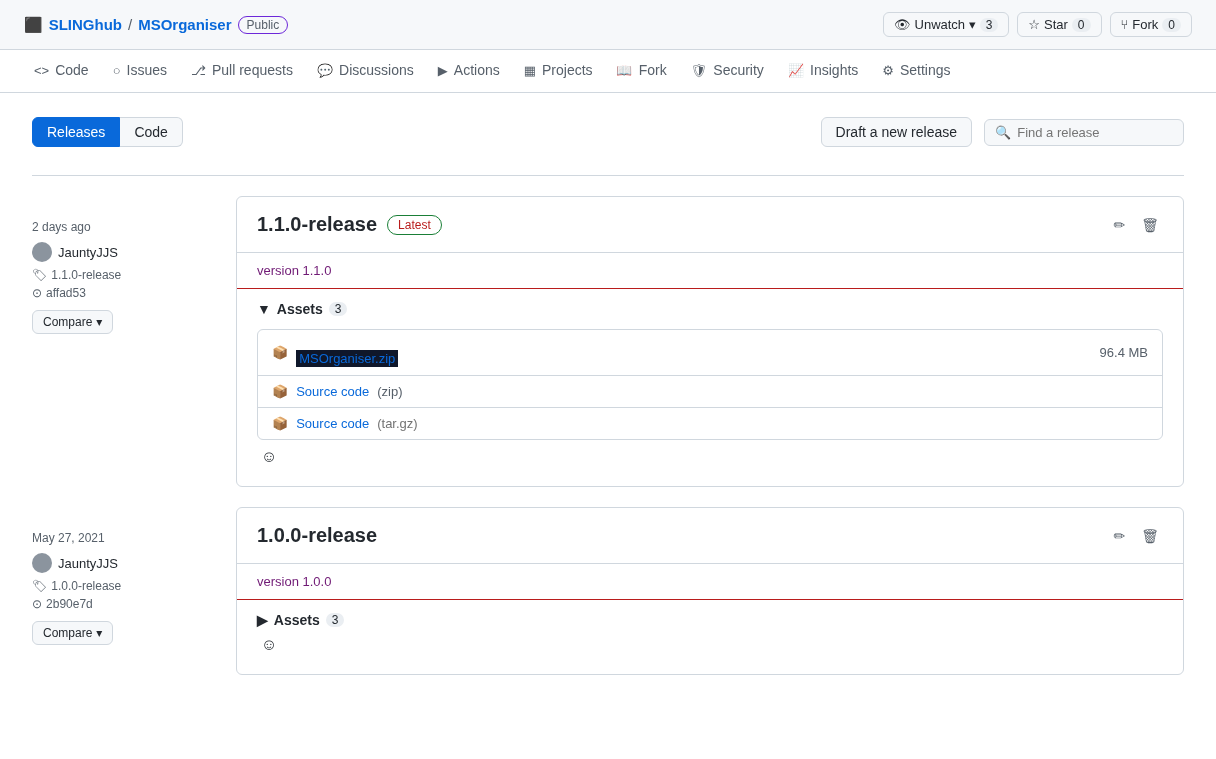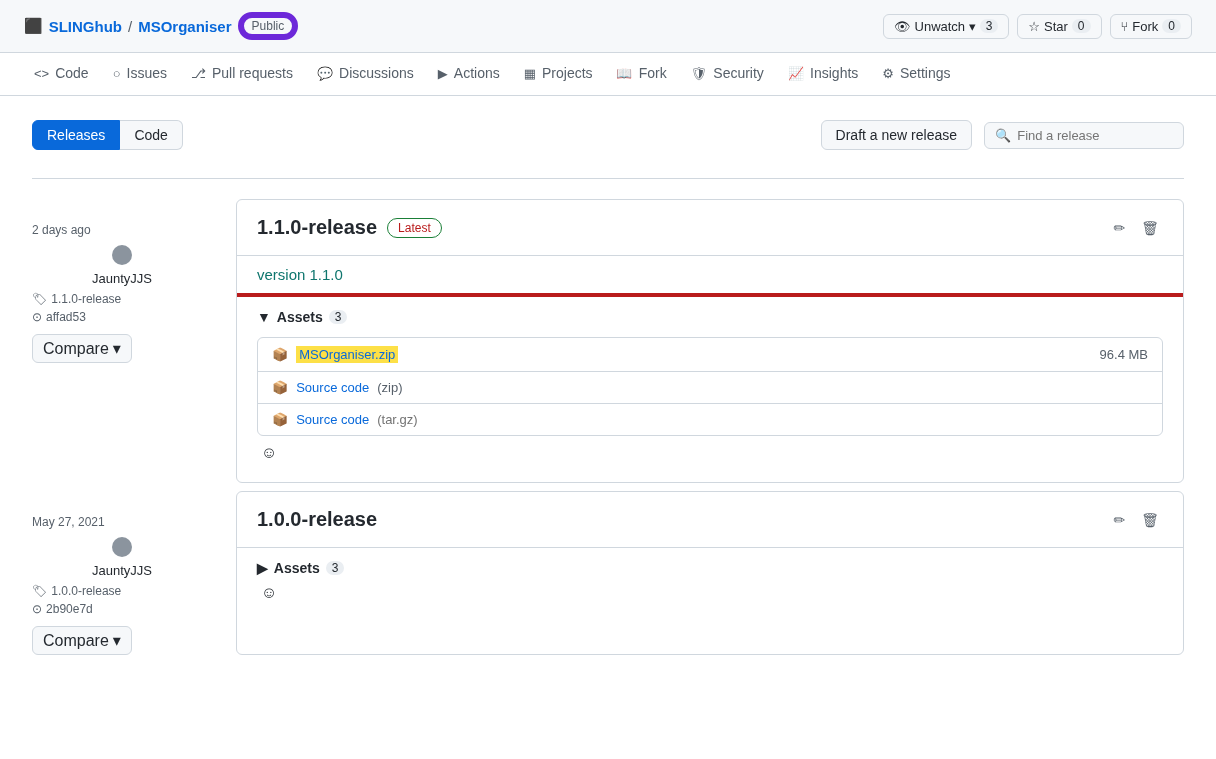--- a/index.html
+++ b/index.html
@@ -8,21 +8,21 @@
     
     .top-header {
       display: flex; align-items: center; justify-content: space-between;
       padding: 12px 24px; background: #f6f8fa; border-bottom: 1px solid #d0d7de;
     }
     .repo-title { display: flex; align-items: center; gap: 6px; font-size: 15px; }
     .repo-title .org { color: #0969da; font-weight: 700; cursor: pointer; }
     .repo-title .sep { color: #57606a; }
     .repo-title .repo { color: #0969da; font-weight: 600; cursor: pointer; }
     .public-badge {
-      border: 6px solid #6d28d9; color: #57606a; border-radius: 20px;
+      border: 1px solid #6d28d9; color: #57606a; border-radius: 20px;
       padding: 1px 8px; font-size: 12px; font-weight: 500;
     }
     .top-actions { display: flex; gap: 8px; }
     .action-btn {
       display: flex; align-items: center; gap: 4px;
       border: 1px solid #d0d7de; border-radius: 6px; background: #f6f8fa;
       padding: 4px 10px; font-size: 13px; cursor: pointer; color: #24292f;
     }
     .action-btn .count {
       background: #eaeef2; border-radius: 20px; padding: 0 6px; font-size: 12px;
@@ -68,58 +68,58 @@
     }
     .search-box input {
       border: none; background: transparent; outline: none;
       font-size: 13px; color: #57606a; width: 100%;
     }
 
     
     .divider { border: none; border-top: 1px solid #d0d7de; margin-bottom: 20px; }
 
     
-    .releases-list { display: flex; flex-direction: column; gap: 8px; }
+    .releases-list { display: flex; flex-direction: column; gap: 20px; }
     .release-row { display: flex; gap: 24px; }
     .release-sidebar { width: 180px; min-width: 180px; padding-top: 24px; }
     .release-sidebar .date { font-size: 12px; color: #57606a; margin-bottom: 8px; }
-    .user-row { display: flex; align-items: center; gap: 6px; margin-bottom: 6px; flex-direction: column; }
+    .user-row { display: flex; align-items: center; gap: 6px; margin-bottom: 6px; }
     .avatar {
       width: 20px; height: 20px; border-radius: 50%; background: #8b949e;
       display: flex; align-items: center; justify-content: center;
       font-size: 10px; color: #fff; overflow: hidden;
     }
     .username { font-size: 13px; color: #24292f; font-weight: 500; }
     .tag-row { display: flex; align-items: center; gap: 4px; font-size: 12px; color: #57606a; margin-bottom: 4px; }
     .commit-row { display: flex; align-items: center; gap: 4px; font-size: 12px; color: #57606a; margin-bottom: 10px; }
     .compare-btn {
       display: flex; align-items: center; gap: 4px;
       border: 1px solid #d0d7de; border-radius: 6px; padding: 4px 10px;
-      font-size: 16px; background: #f6f8fa; cursor: pointer; color: #24292f;
+      font-size: 12px; background: #f6f8fa; cursor: pointer; color: #24292f;
     }
 
     
     .release-card {
       flex: 1; border: 1px solid #d0d7de; border-radius: 6px; overflow: hidden;
     }
     .release-card-header {
       display: flex; align-items: center; justify-content: space-between;
       padding: 16px 20px; border-bottom: 1px solid #d0d7de;
     }
     .release-title-row { display: flex; align-items: center; gap: 10px; }
     .release-title { font-size: 20px; font-weight: 600; color: #24292f; }
     .latest-badge {
       border: 1px solid #1a7f37; color: #b91c1c; border-radius: 20px;
       padding: 2px 10px; font-size: 12px; font-weight: 500;
     }
     .card-actions { display: flex; gap: 8px; }
     .icon-btn {
       background: none; border: none; cursor: pointer; color: #57606a; font-size: 14px; padding: 2px 4px;
     }
-    .release-version { padding: 10px 20px; font-size: 15px; color: #0f766e; border-bottom: 4px solid #b91c1c; }
+    .release-version { padding: 10px 20px; font-size: 13px; color: #701a75; border-bottom: 1px solid #b91c1c; }
 
     
     .assets-section { padding: 12px 20px; }
     .assets-toggle {
       display: flex; align-items: center; gap: 6px;
       font-size: 14px; font-weight: 600; color: #24292f; cursor: pointer; margin-bottom: 12px;
     }
     .assets-count {
       background: #eaeef2; border-radius: 20px; padding: 0 6px; font-size: 12px; font-weight: 400;
     }
@@ -270,21 +270,21 @@
       <div class="assets-section">
         <div class="assets-toggle">
           <span>▼</span>
           <span>Assets</span>
           <span class="assets-count">3</span>
         </div>
         <div class="asset-list">
               <div class="asset-item">
         <div class="asset-item-left">
           <span style="color:#57606a; font-size:13px;">📦</span>
-          <a class="asset-link" style="background:#fde047; padding:1px 3px;">MSOrganiser.zip</a>
+          <a class="asset-link" style="background:#0f172a; padding:1px 3px;margin-top:12px;">MSOrganiser.zip</a>
         </div>
         <span class="asset-size">96.4 MB</span>
       </div>
               <div class="asset-item">
         <div class="asset-item-left">
           <span style="color:#57606a; font-size:13px;">📦</span>
           <a class="asset-link">Source code</a> 
                   <span style="color:#57606a;">(zip)</span>
         </div>
 
@@ -329,20 +329,21 @@
     <div class="release-card-header">
       <div class="release-title-row">
         <span class="release-title">1.0.0-release</span>
 
       </div>
       <div class="card-actions">
         <button class="icon-btn">✏</button>
         <button class="icon-btn">🗑</button>
       </div>
     </div>
+    <div class="release-version">version 1.0.0</div>
 
       <div class="assets-section-collapsed">
         <div class="assets-toggle-collapsed">
           <span>▶</span>
           <span>Assets</span>
           <span class="assets-count">3</span>
         </div>
         <div style="padding: 8px 0;">
           <span class="emoji-btn">☺</span>
         </div>

